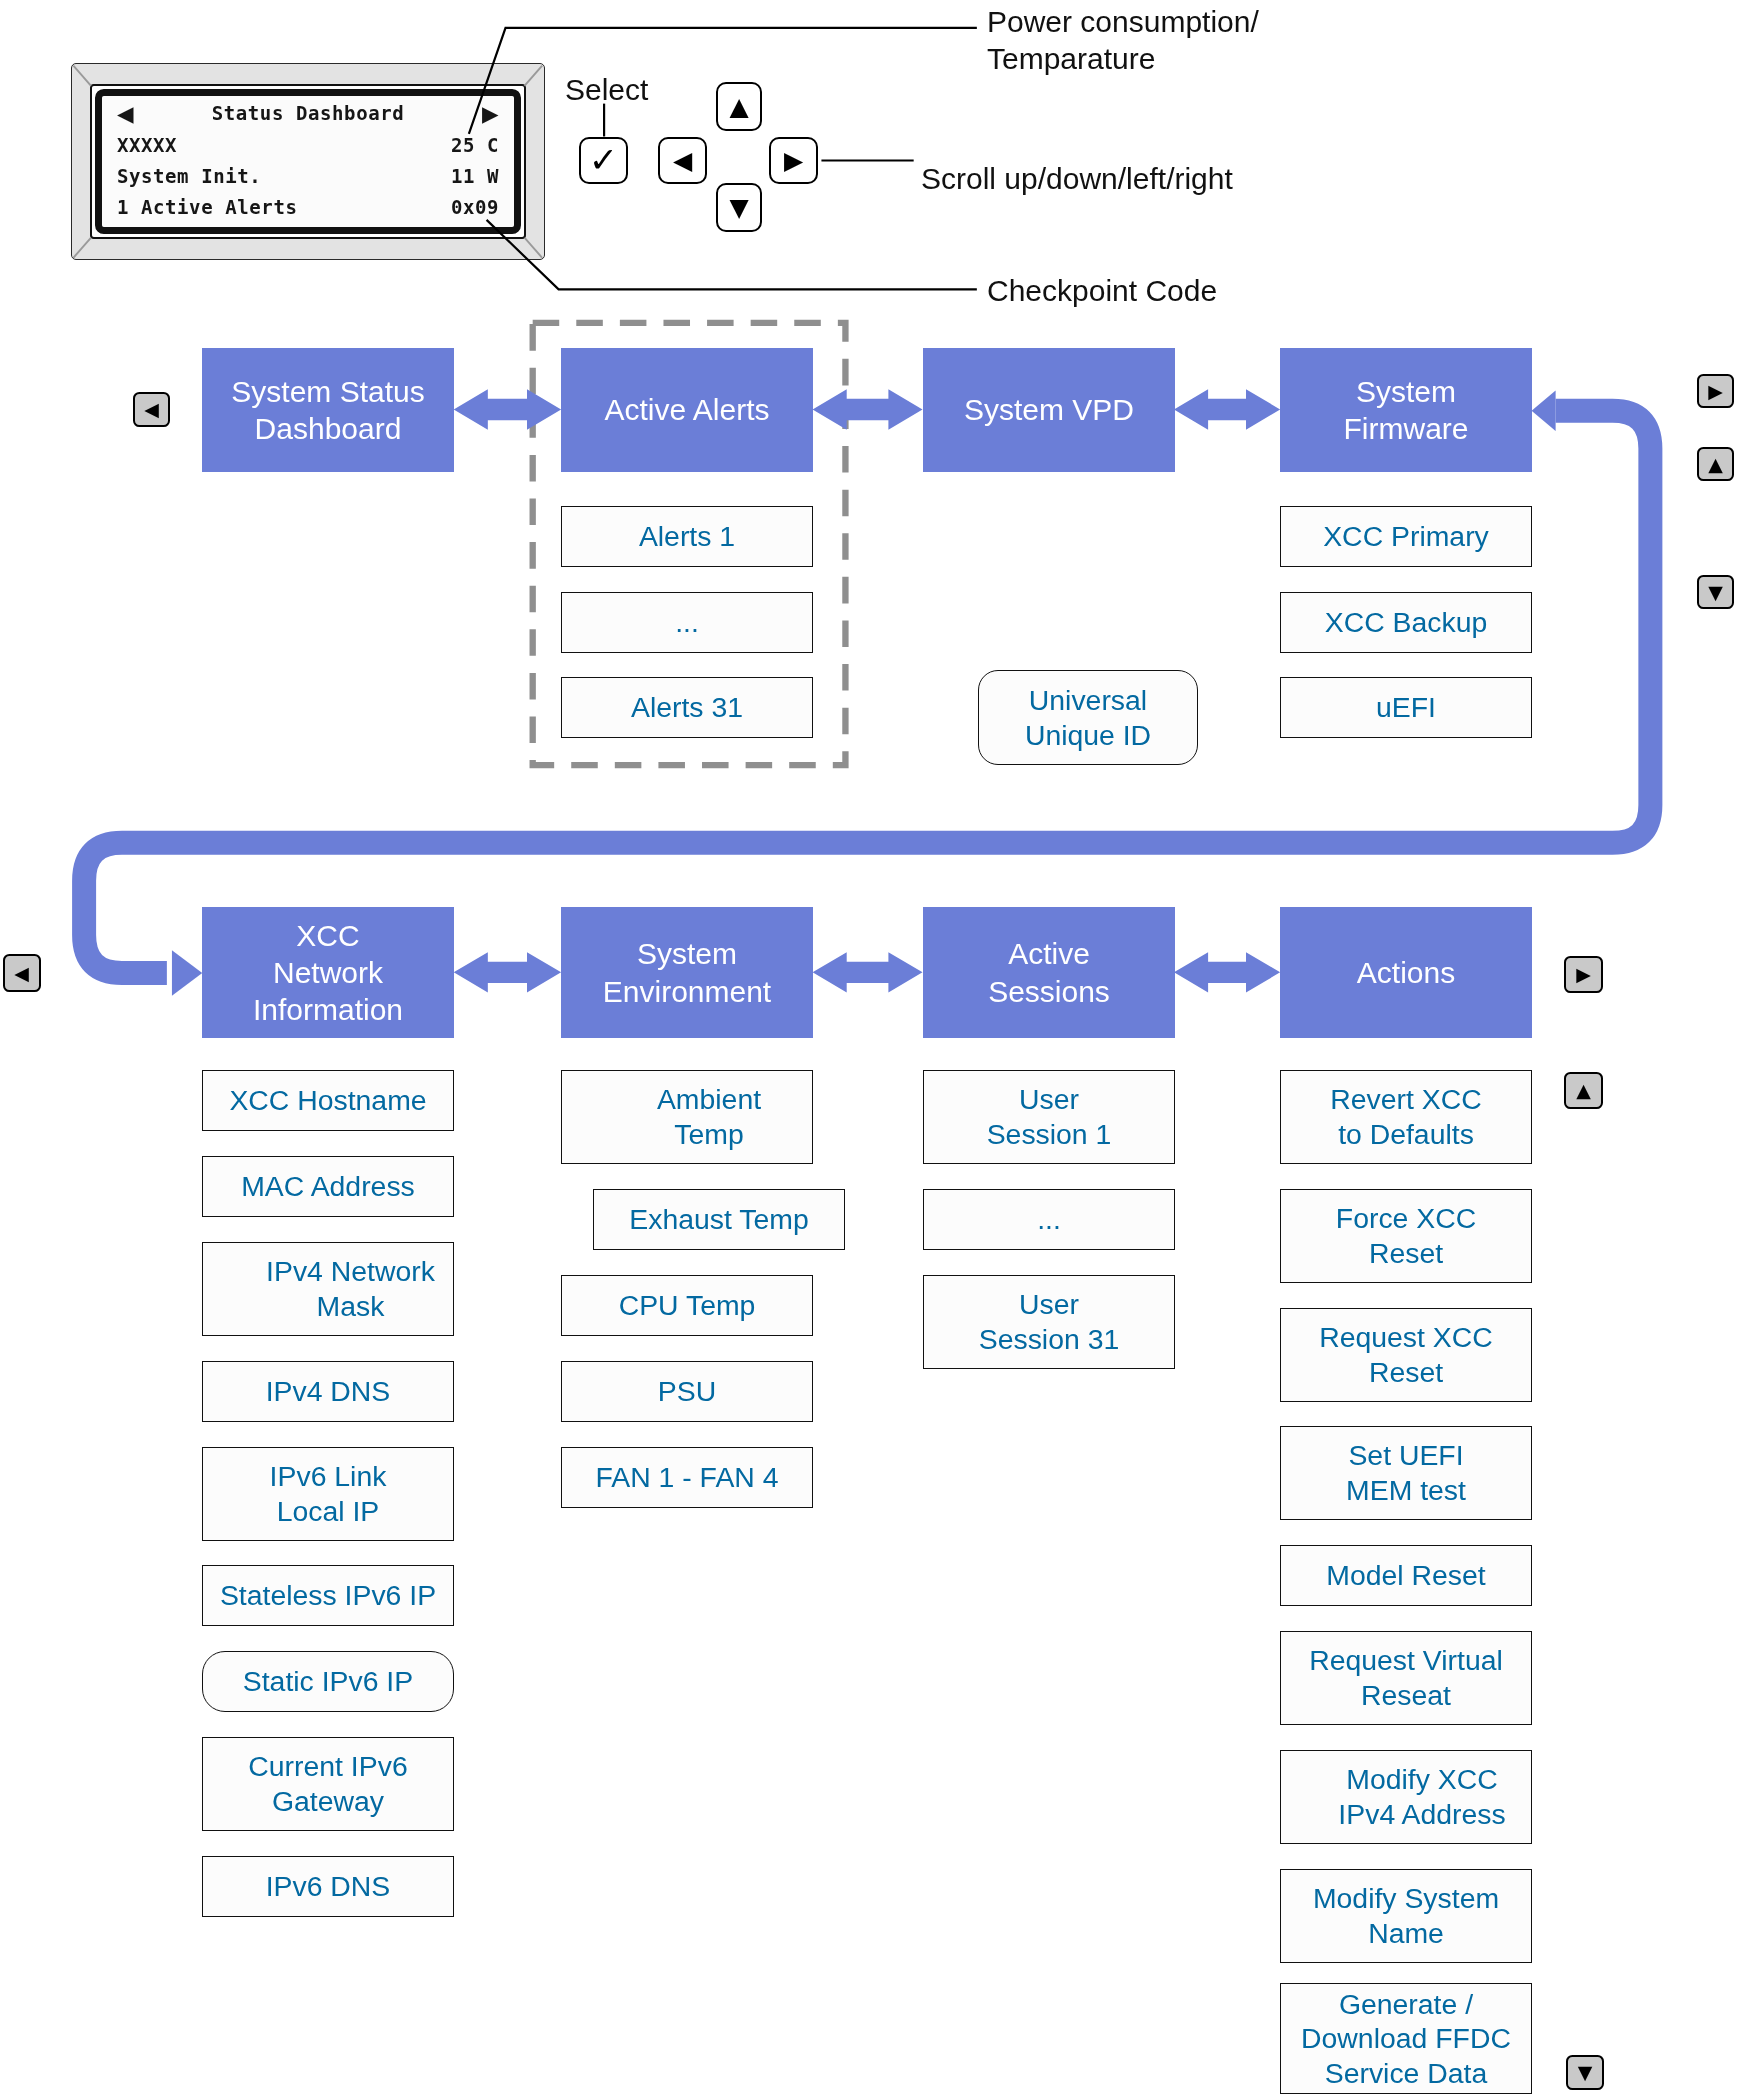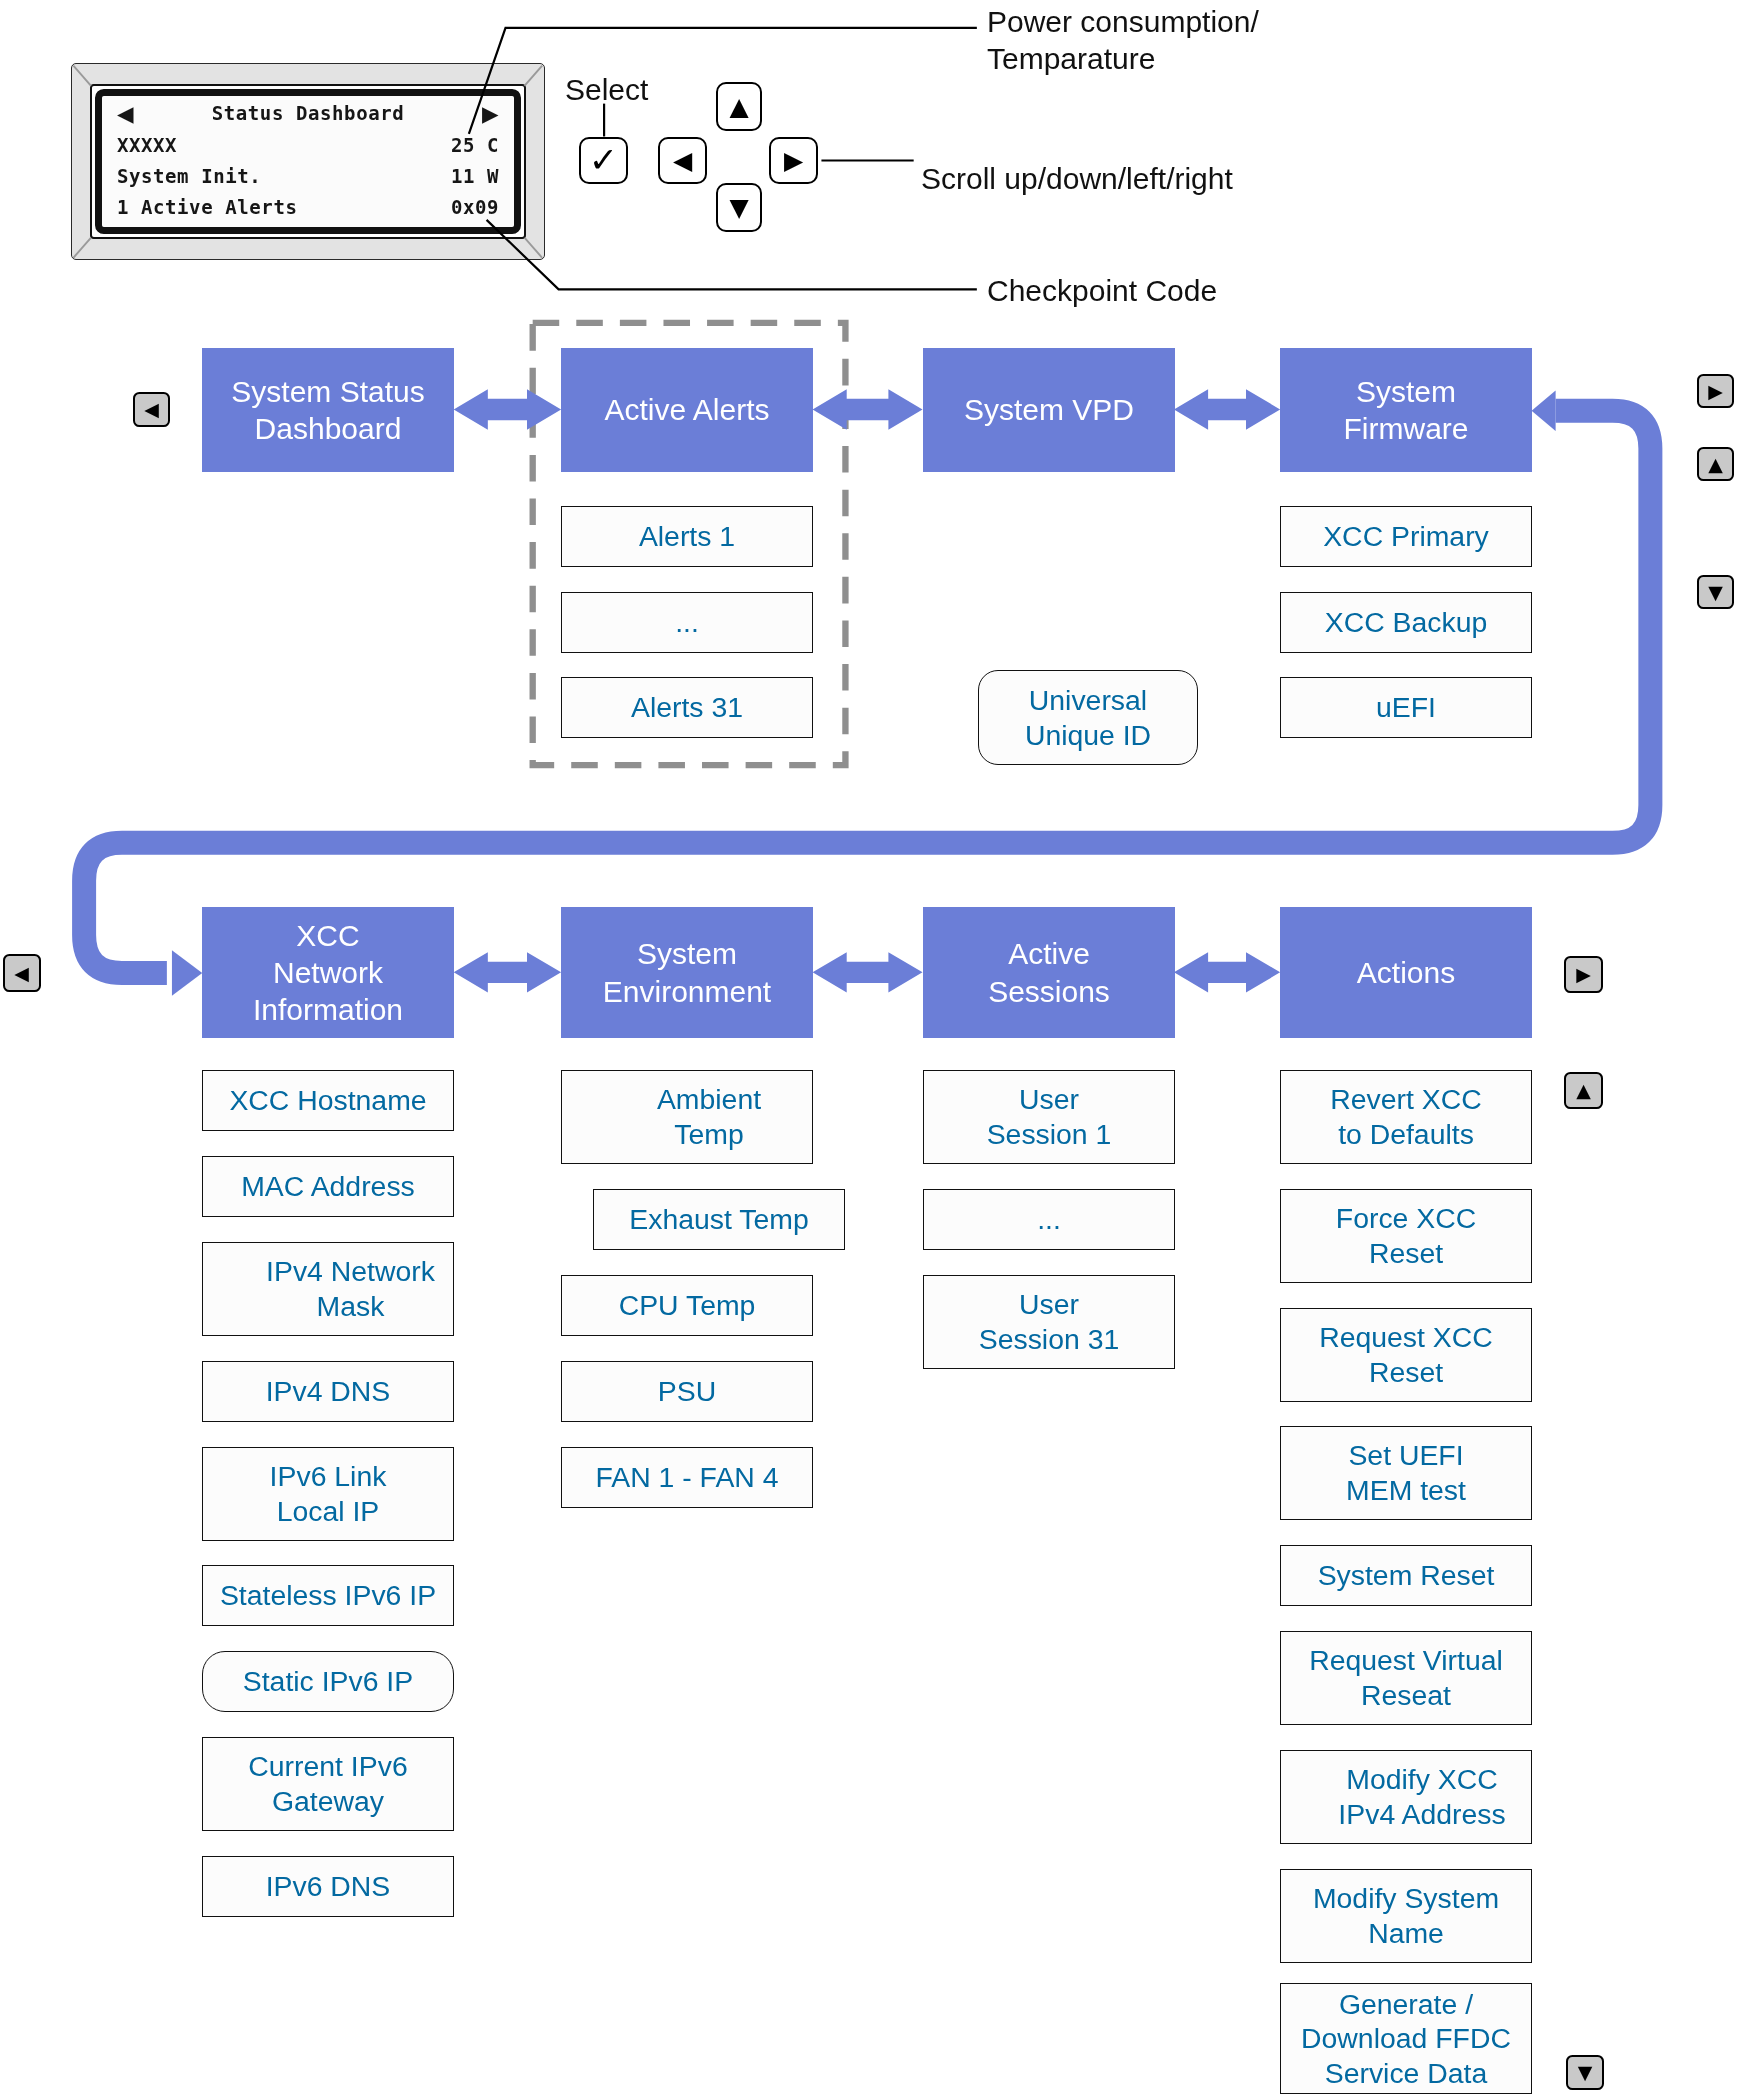--- a/index.html
+++ b/index.html
@@ -229,21 +229,21 @@
 Session 31</div>
 
   <div class="sub" style="left:1280px;top:1070px;width:252px;height:94px;">Revert XCC
 to Defaults</div>
   <div class="sub" style="left:1280px;top:1189px;width:252px;height:94px;">Force XCC
 Reset</div>
   <div class="sub" style="left:1280px;top:1308px;width:252px;height:94px;">Request XCC
 Reset</div>
   <div class="sub" style="left:1280px;top:1426px;width:252px;height:94px;">Set UEFI
 MEM test</div>
-  <div class="sub" style="left:1280px;top:1545px;width:252px;height:61px;">System Reset</div>
+  <div class="sub" style="left:1280px;top:1545px;width:252px;height:61px;">Model Reset</div>
   <div class="sub" style="left:1280px;top:1631px;width:252px;height:94px;">Request Virtual
 Reseat</div>
   <div class="sub" style="left:1280px;top:1750px;width:252px;height:94px;padding-left:32px;">Modify XCC
 IPv4 Address</div>
   <div class="sub" style="left:1280px;top:1869px;width:252px;height:94px;">Modify System
 Name</div>
   <div class="sub" style="left:1280px;top:1983px;width:252px;height:111px;">Generate /
 Download FFDC
 Service Data</div>
 

